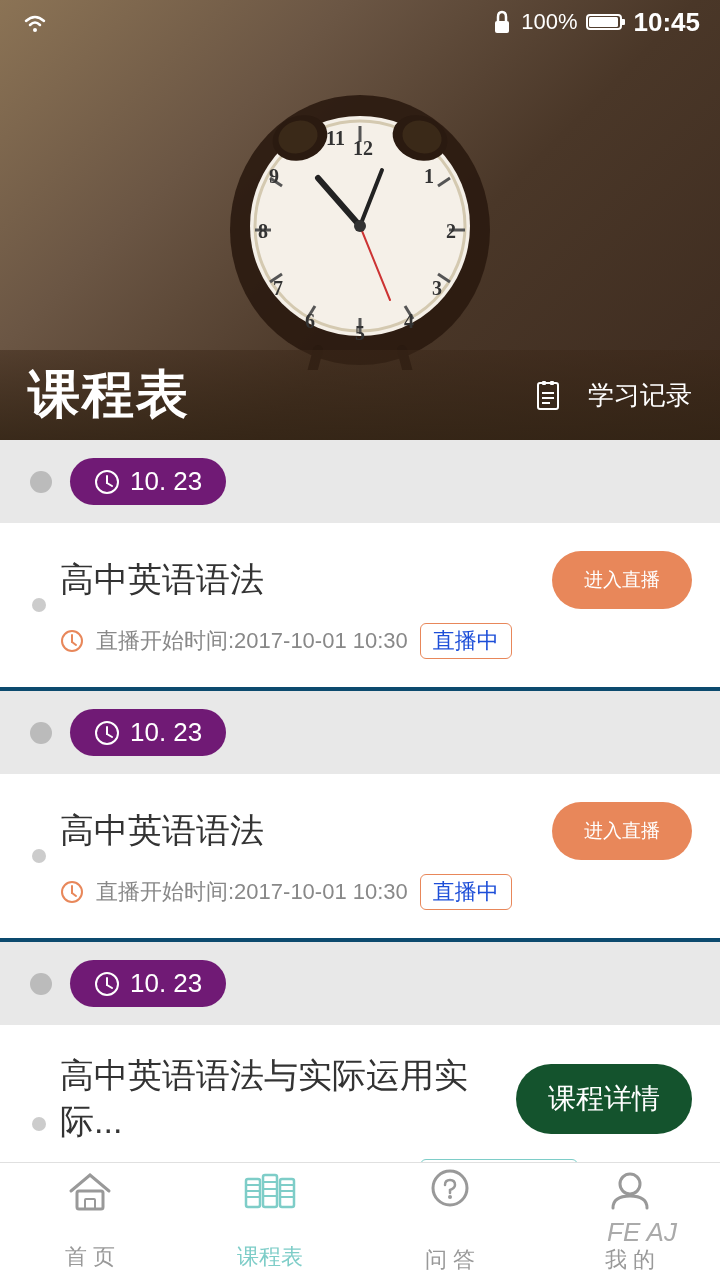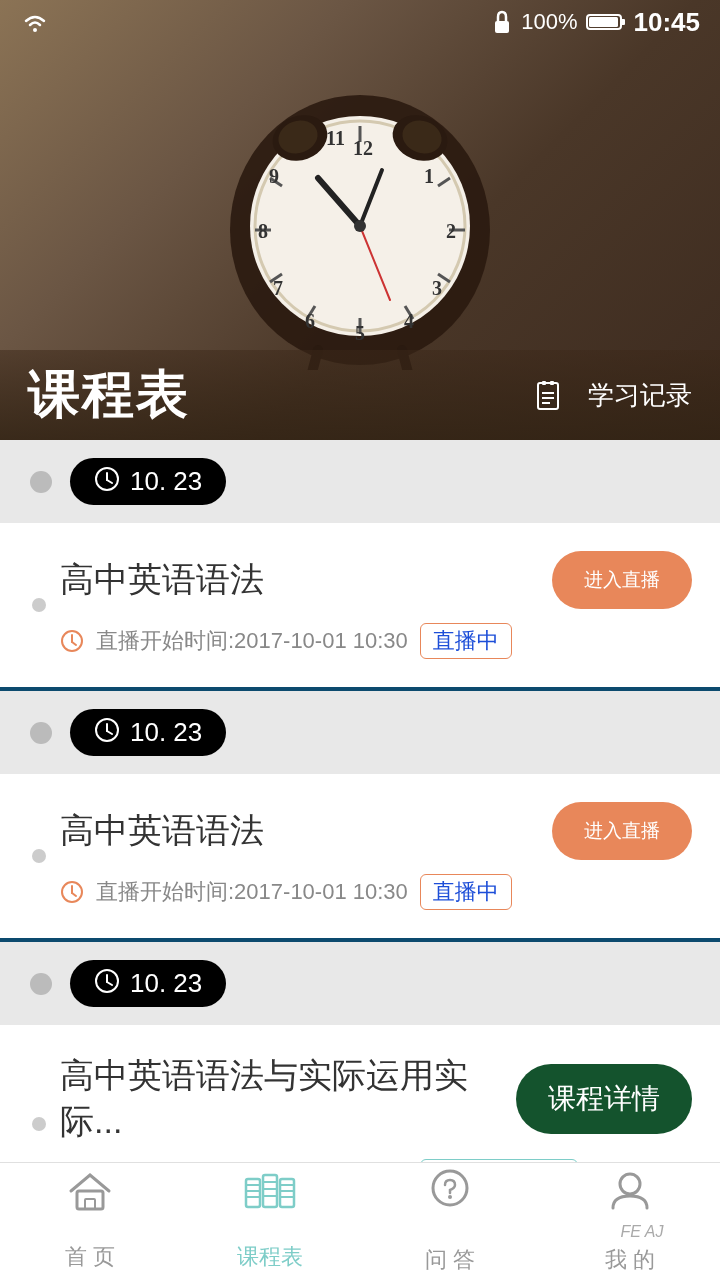--- a/index.html
+++ b/index.html
@@ -99,26 +99,27 @@
       gap: 18px;
     }
     .date-dot {
       width: 22px;
       height: 22px;
       border-radius: 50%;
       background: #bbb;
       flex-shrink: 0;
     }
     .date-badge {
-      background: #000000;
+      background: #701a75;
       color: white;
       border-radius: 30px;
       padding: 8px 24px;
       font-size: 26px;
       display: flex;
+      align-items: center;
       gap: 10px;
     }
 
     
     .course-card {
       background: white;
       margin: 0;
       padding: 28px 28px 28px 60px;
       position: relative;
       border-bottom: 4px solid #0c4a6e;
@@ -233,21 +234,21 @@
     .watermark {
       position: fixed;
       bottom: 0;
       right: 0;
       width: 156px;
       height: 96px;
       display: flex;
       align-items: center;
       justify-content: center;
       color: #aaa;
-      font-size: 16px;
+      font-size: 26px;
       font-style: italic;
     }
   </style>
 </head>
 <body>
 
 <div class="status-bar">
   <div class="left-icons">
 
     <svg width="30" height="22" viewBox="0 0 30 22" fill="white">

